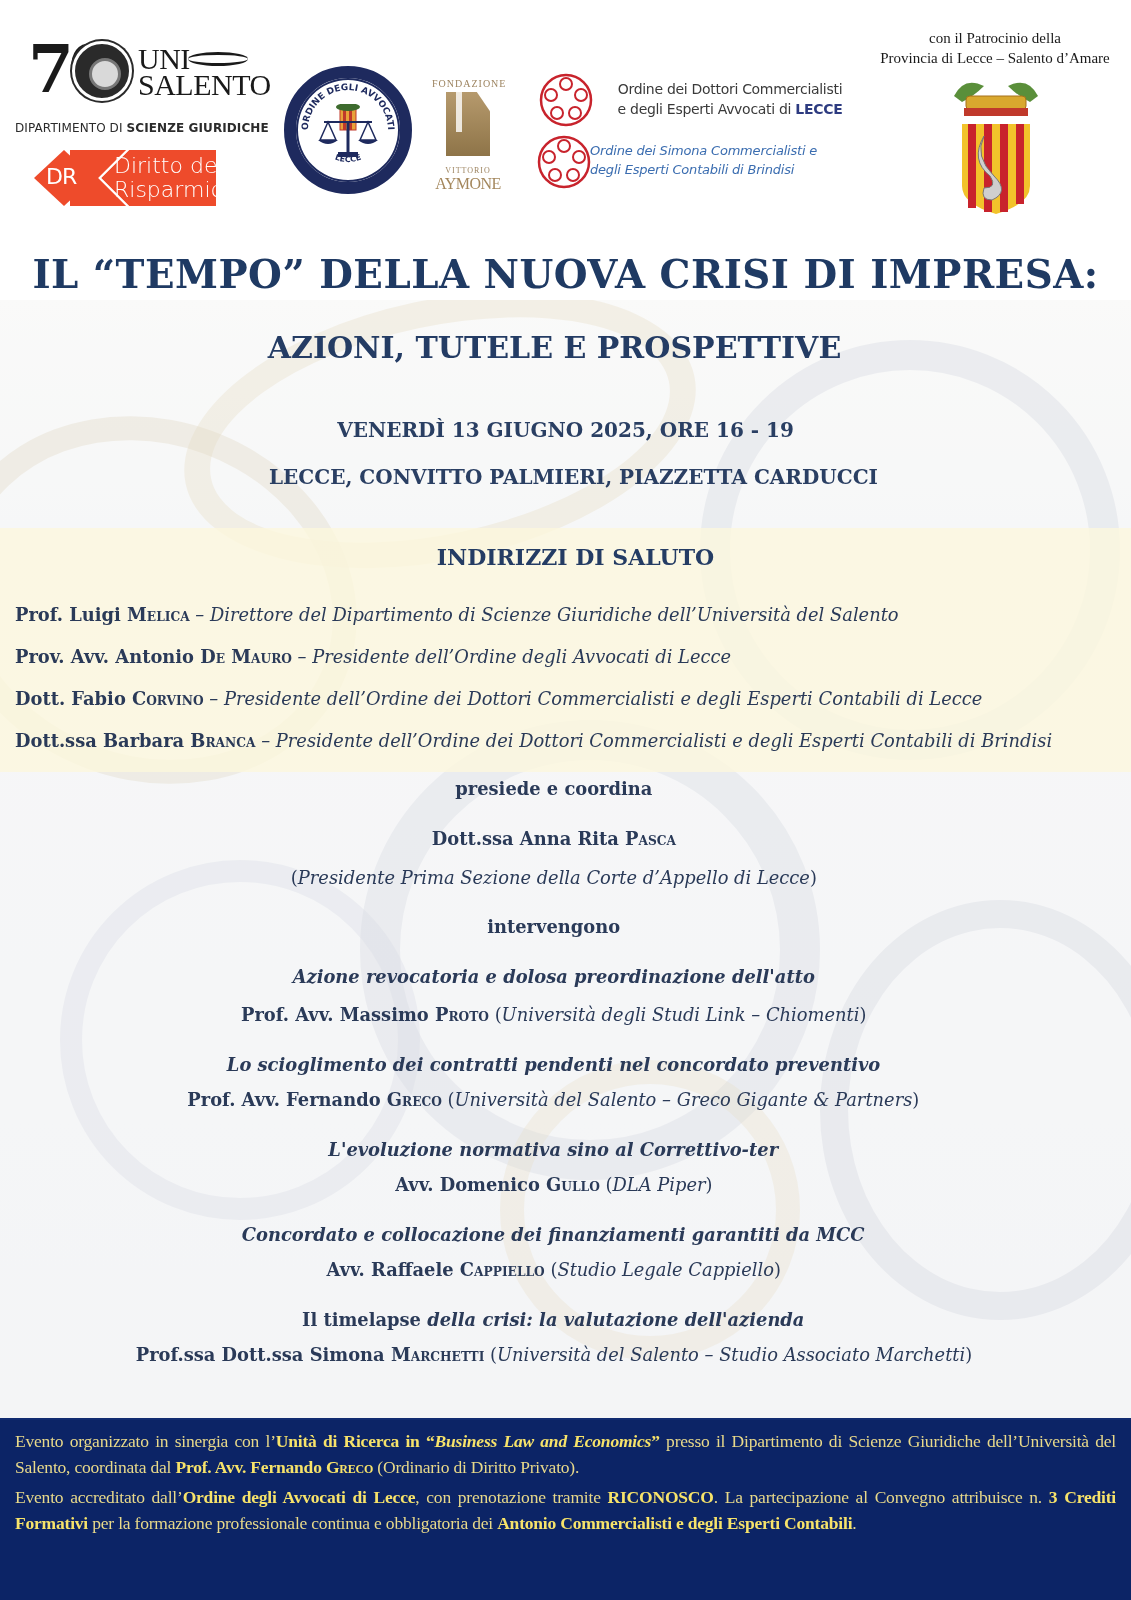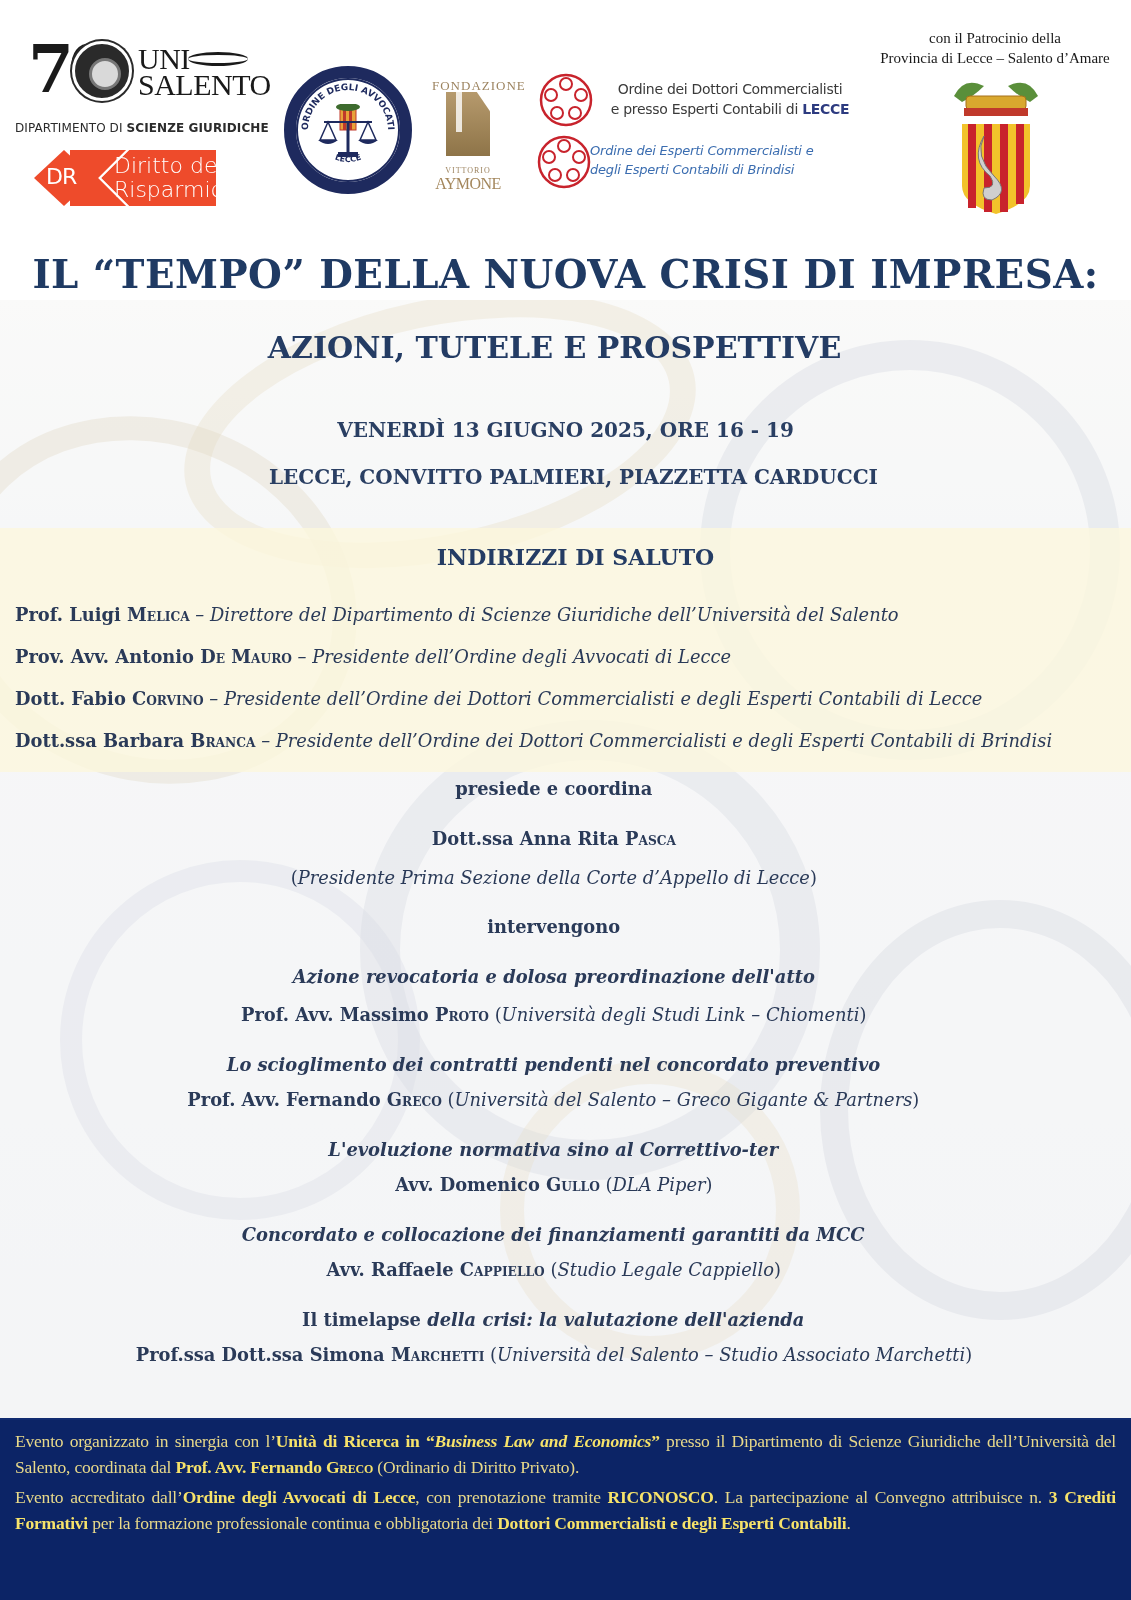--- a/index.html
+++ b/index.html
@@ -48,21 +48,21 @@
                  color: #fff; letter-spacing: -1px; }
   .dr-name { position: absolute; left: 80px; top: 6px; font-family: "DejaVu Sans", sans-serif; font-size: 22px;
              line-height: 24px; color: #fff; font-weight: 300; }
 
   .avvocati { position: absolute; left: 284px; top: 66px; width: 128px; height: 128px; border-radius: 50%;
               background: #fff; border: 12px solid #1e2a5e; box-shadow: inset 0 0 0 2px #1e2a5e; }
   .avv-ring-text { position: absolute; left: 0; top: 0; width: 104px; height: 104px; }
   .avv-scale { position: absolute; left: 22px; top: 26px; width: 60px; height: 56px; }
 
   .aymone { position: absolute; left: 432px; top: 78px; width: 72px; height: 118px; }
-  .aym-top { position: absolute; left: 0; top: 0; width: 72px; font-size: 13px; 
+  .aym-top { position: absolute; left: 0; top: 0; width: 72px; font-size: 10px; 
              color: #9d8460; font-family: "Liberation Serif", serif; letter-spacing: 1px; }
   .aym-block { position: absolute; left: 14px; top: 14px; width: 44px; height: 64px;
                background: linear-gradient(180deg, #b69a6d, #8e7448); clip-path: polygon(0 0, 70% 0, 100% 30%, 100% 100%, 0 100%); }
   .aym-line { position: absolute; left: 24px; top: 14px; width: 6px; height: 40px; background: #fff; opacity: 0.8; }
   .aym-v { position: absolute; left: 0; top: 88px; width: 72px; text-align: center; font-size: 8px; color: #9d8460;
            font-family: "Liberation Serif", serif; letter-spacing: 1px; }
   .aym-name { position: absolute; left: 0; top: 97px; width: 72px; text-align: center; font-size: 16px; color: #a4875c;
               font-family: "Liberation Serif", serif; letter-spacing: -0.5px; }
 
   .odcec { position: absolute; width: 56px; height: 56px; }
@@ -198,35 +198,35 @@
   <g fill="none" stroke="#c8232c" stroke-width="2">
     <circle cx="28" cy="12" r="6"></circle>
       <circle cx="43" cy="23" r="6"></circle>
       <circle cx="37" cy="41" r="6"></circle>
     <circle cx="19" cy="41" r="6"></circle>
       <circle cx="13" cy="23" r="6"></circle>
   </g>
 </svg>
 <div class="odcec-text-lecce">
   <span>Ordine dei Dottori Commercialisti</span><br>
-  <span>e presso Esperti Contabili di </span><b>LECCE</b>
+  <span>e degli Esperti Avvocati di </span><b>LECCE</b>
 </div>
 
 <svg class="odcec odcec-brindisi" viewBox="0 0 56 56">
   <circle cx="28" cy="28" r="25" fill="none" stroke="#c8232c" stroke-width="2.5"></circle>
   <g fill="none" stroke="#c8232c" stroke-width="2">
     <circle cx="28" cy="12" r="6"></circle>
       <circle cx="43" cy="23" r="6"></circle>
       <circle cx="37" cy="41" r="6"></circle>
     <circle cx="19" cy="41" r="6"></circle>
       <circle cx="13" cy="23" r="6"></circle>
   </g>
 </svg>
 <div class="odcec-text-brindisi">
-  <span>Ordine dei Esperti Commercialisti e</span><br>
+  <span>Ordine dei Simona Commercialisti e</span><br>
   <span>degli Esperti Contabili di Brindisi</span>
 </div>
 
 <div class="patrocinio">
   <span>con il Patrocinio della</span><br>
   <span>Provincia di Lecce – Salento d’Amare</span>
 </div>
 <svg class="stemma" viewBox="0 0 104 140">
   <path d="M 10 20 Q 20 0 40 10 Q 30 20 18 26 Z" fill="#5a8f3a"></path>
   <path d="M 94 20 Q 84 0 64 10 Q 74 20 86 26 Z" fill="#5a8f3a"></path>
@@ -306,14 +306,14 @@
 
 <div class="center-line" style="top:1308px;">
   <span class="inner"><span class="bold">Il timelapse</span><span class="bolditem"> della crisi: la valutazione dell'azienda</span></span>
 </div>
 <div class="center-line" style="top:1343px;">
   <span class="inner"><span class="bold">Prof.ssa Dott.ssa Simona </span><span class="scaps">Marchetti</span> (<span class="ital">Università del Salento – Studio Associato Marchetti</span>)</span>
 </div>
 
 <div class="footer">
   <p><span>Evento organizzato in sinergia con l’</span><b>Unità di Ricerca in “</b><b><i>Business Law and Economics</i></b><b>”</b><span> presso il Dipartimento di Scienze Giuridiche dell’Università del Salento, coordinata dal </span><b>Prof. Avv. Fernando </b><span class="fsc">Greco</span><span> (Ordinario di Diritto Privato).</span></p>
-  <p><span>Evento accreditato dall’</span><b>Ordine degli Avvocati di Lecce</b><span>, con prenotazione tramite </span><b>RICONOSCO</b><span>. La partecipazione al Convegno attribuisce n. </span><b>3 Crediti Formativi</b><span> per la formazione professionale continua e obbligatoria dei </span><b>Dottori Commercialisti e degli Esperti Contabili</b><span>.</span></p>
+  <p><span>Evento accreditato dall’</span><b>Ordine degli Avvocati di Lecce</b><span>, con prenotazione tramite </span><b>RICONOSCO</b><span>. La partecipazione al Convegno attribuisce n. </span><b>3 Crediti Formativi</b><span> per la formazione professionale continua e obbligatoria dei </span><b>Antonio Commercialisti e degli Esperti Contabili</b><span>.</span></p>
 </div>
 
 </body></html>

